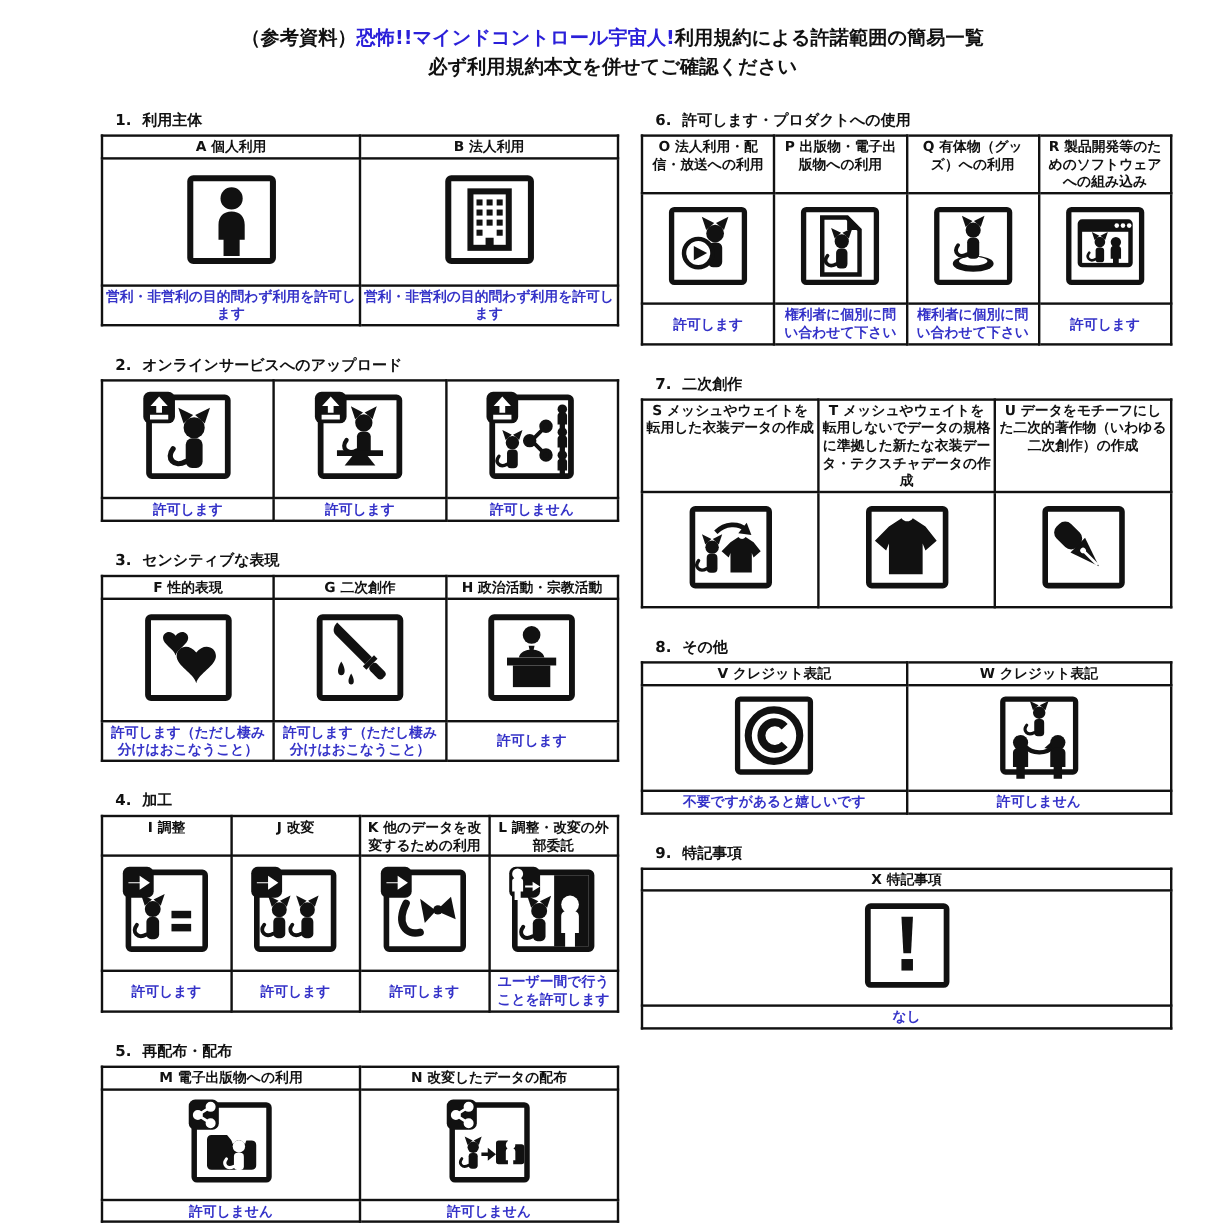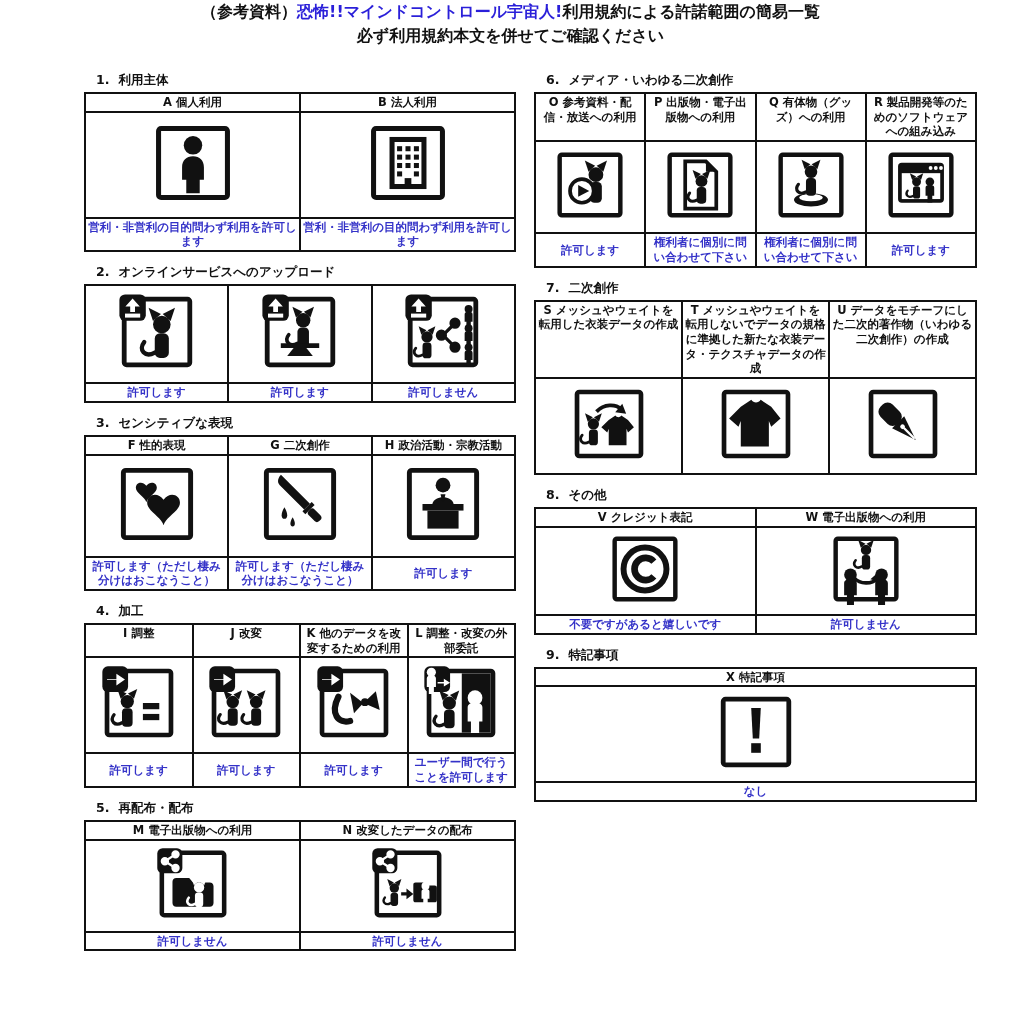--- a/index.html
+++ b/index.html
@@ -1,27 +1,27 @@
 <!DOCTYPE html>
 <html><head>
 <meta charset="utf-8">
 <style>
   html,body{margin:0;padding:0;background:#ffffff;}
   body{
     width:1021px;height:1024px;overflow:hidden;position:relative;
     font-family:"DejaVu Sans","Liberation Sans",sans-serif;
     font-weight:bold;color:#111;
   }
-  .title-block{text-align:center;font-size:16px;line-height:1.5;}
+  .title-block{text-align:center;padding-top:20px;font-size:16px;line-height:1.5;}
   .title-line1 .hl{color:#2a1fd9;}
   .columns{display:flex;gap:18px;margin:24px 0 0 84px;align-items:flex-start;}
   .col{display:flex;flex-direction:column;}
   .col-left{width:432px;}
   .col-right{width:443px;}
-  .section{margin-bottom:12px;}
+  .section{margin-bottom:24px;}
   .section-heading{font-size:12.5px;margin:0 0 3px 12px;}
   .section-heading .num{margin-right:9px;}
   table.grid{border-collapse:collapse;width:100%;table-layout:fixed;padding-left:17px;}
   table.grid td{border:2px solid #111;text-align:center;padding:1px 2px;}
   td.hdr{font-size:11.5px;line-height:1.28;vertical-align:top;padding:1px 3px 2px;}
   td.ico{vertical-align:middle;}
   td.res{font-size:11.5px;line-height:1.28;color:#3432c8;vertical-align:middle;padding:2px 3px;}
   .icon-wrap{display:inline-block;line-height:0;}
   svg{display:block;}
 </style>
@@ -338,25 +338,25 @@
             <tr>
               <td class="res">許可しません</td>
               <td class="res">許可しません</td>
             </tr>
           </tbody>
         </table>
       </div>
     </div>
   <div class="col col-right" id="col-right">
       <div class="section">
-        <div class="section-heading"><span class="num">6.</span><span>メディア・いわゆる二次創作</span></div>
-        <table class="grid">
-          <tbody>
-            <tr>
-              <td class="hdr">O 参考資料・配信・放送への利用</td>
+        <div class="section-heading"><span class="num">6.</span><span>許可します・プロダクトへの使用</span></div>
+        <table class="grid">
+          <tbody>
+            <tr>
+              <td class="hdr">O 法人利用・配信・放送への利用</td>
               <td class="hdr">P 出版物・電子出版物への利用</td>
               <td class="hdr">Q 有体物（グッズ）への利用</td>
               <td class="hdr">R 製品開発等のためのソフトウェアへの組み込み</td>
             </tr>
             <tr>
               <td class="ico" style="height: 88px;"><span class="icon-wrap"><svg viewBox="0 0 100 100" width="74" height="74" fill="#111">
                     <rect x="9" y="9" width="82" height="82" rx="3" fill="#fff" stroke="#111" stroke-width="6"></rect>
                     <g transform="translate(58,50) scale(1)" fill="#111">
                       <path d="M-10-18L-15-33-1-26z"></path>
                       <path d="M10-18L15-33 1-26z"></path>
@@ -463,21 +463,21 @@
             </tr>
           </tbody>
         </table>
       </div>
       <div class="section">
         <div class="section-heading"><span class="num">8.</span><span>その他</span></div>
         <table class="grid">
           <tbody>
             <tr>
               <td class="hdr">V クレジット表記</td>
-              <td class="hdr">W 電子出版物への利用</td>
+              <td class="hdr">W クレジット表記</td>
             </tr>
             <tr>
               <td class="ico" style="height: 84px;"><span class="icon-wrap"><svg viewBox="0 0 100 100" width="74" height="74" fill="#111">
                     <rect x="9" y="9" width="82" height="82" rx="3" fill="#fff" stroke="#111" stroke-width="6"></rect>
                     <circle cx="50" cy="50" r="29" fill="none" stroke="#111" stroke-width="8"></circle>
                     <path d="M62 40a15 15 0 1 0 0 20" fill="none" stroke="#111" stroke-width="9"></path>
                   </svg></span></td>
               <td class="ico" style="height: 84px;"><span class="icon-wrap"><svg viewBox="0 0 100 100" width="74" height="74" fill="#111">
                     <rect x="9" y="9" width="82" height="82" rx="3" fill="#fff" stroke="#111" stroke-width="6"></rect>
                     <g transform="translate(50,34) scale(0.7)" fill="#111">

